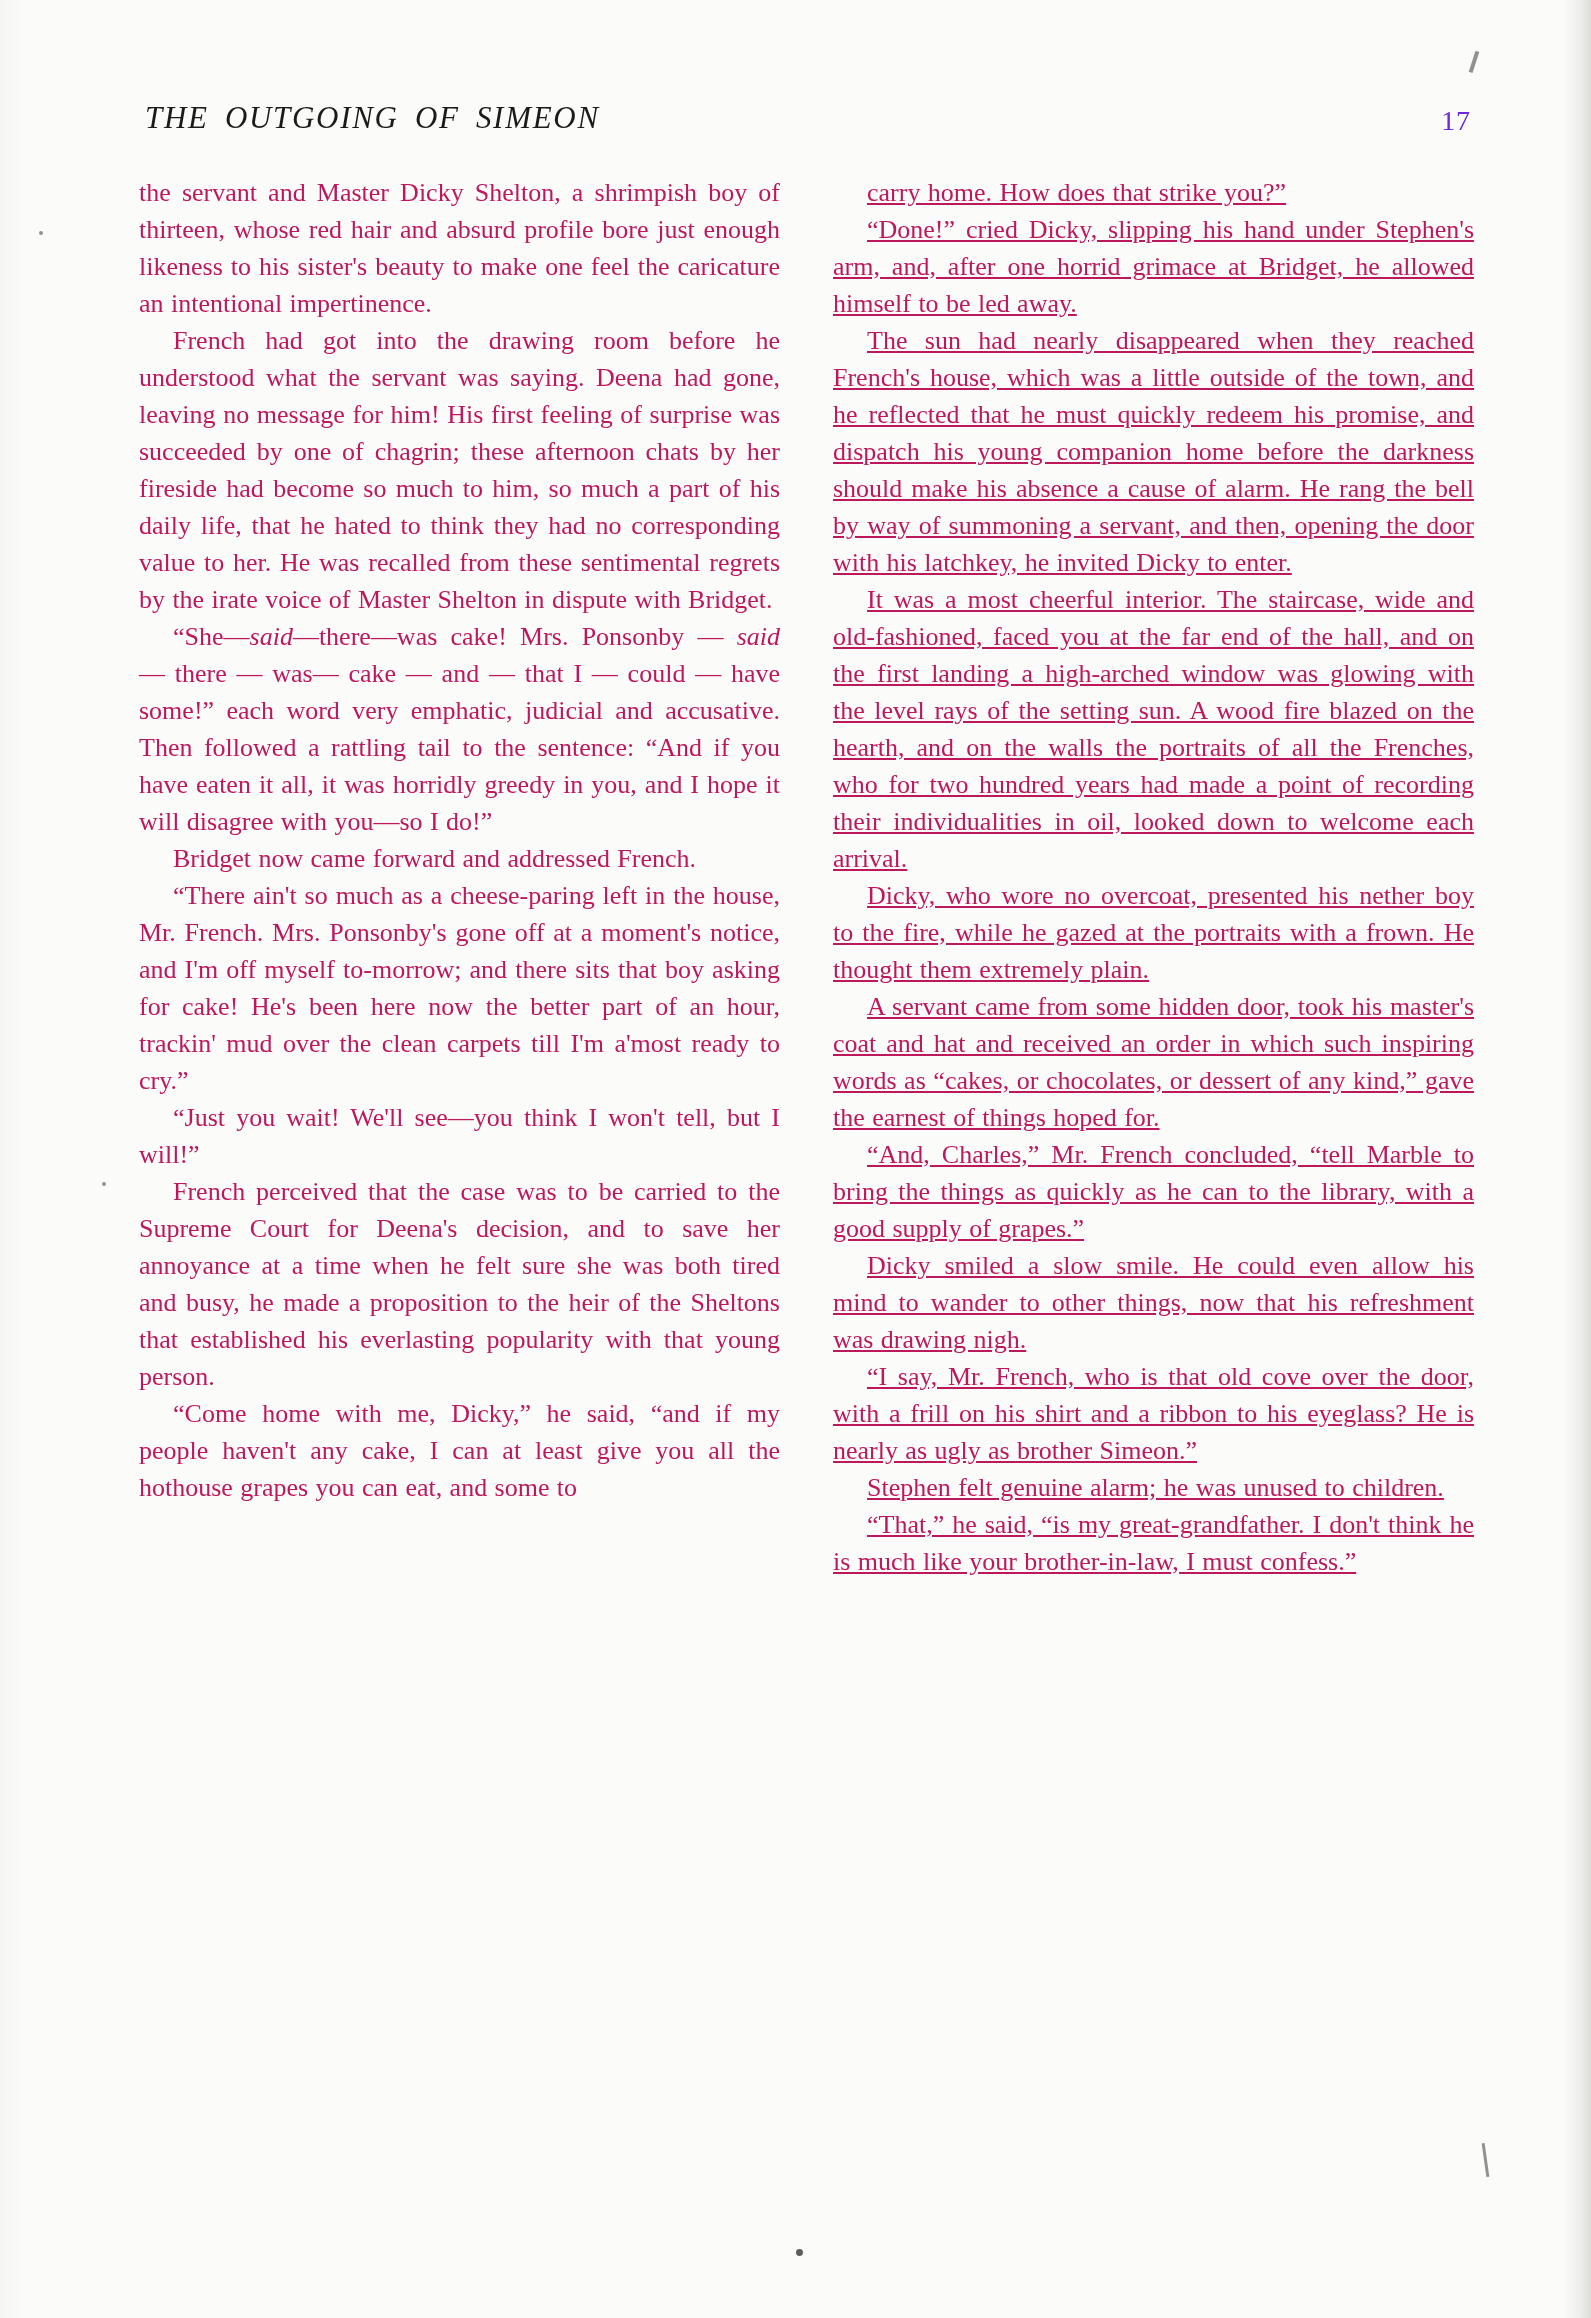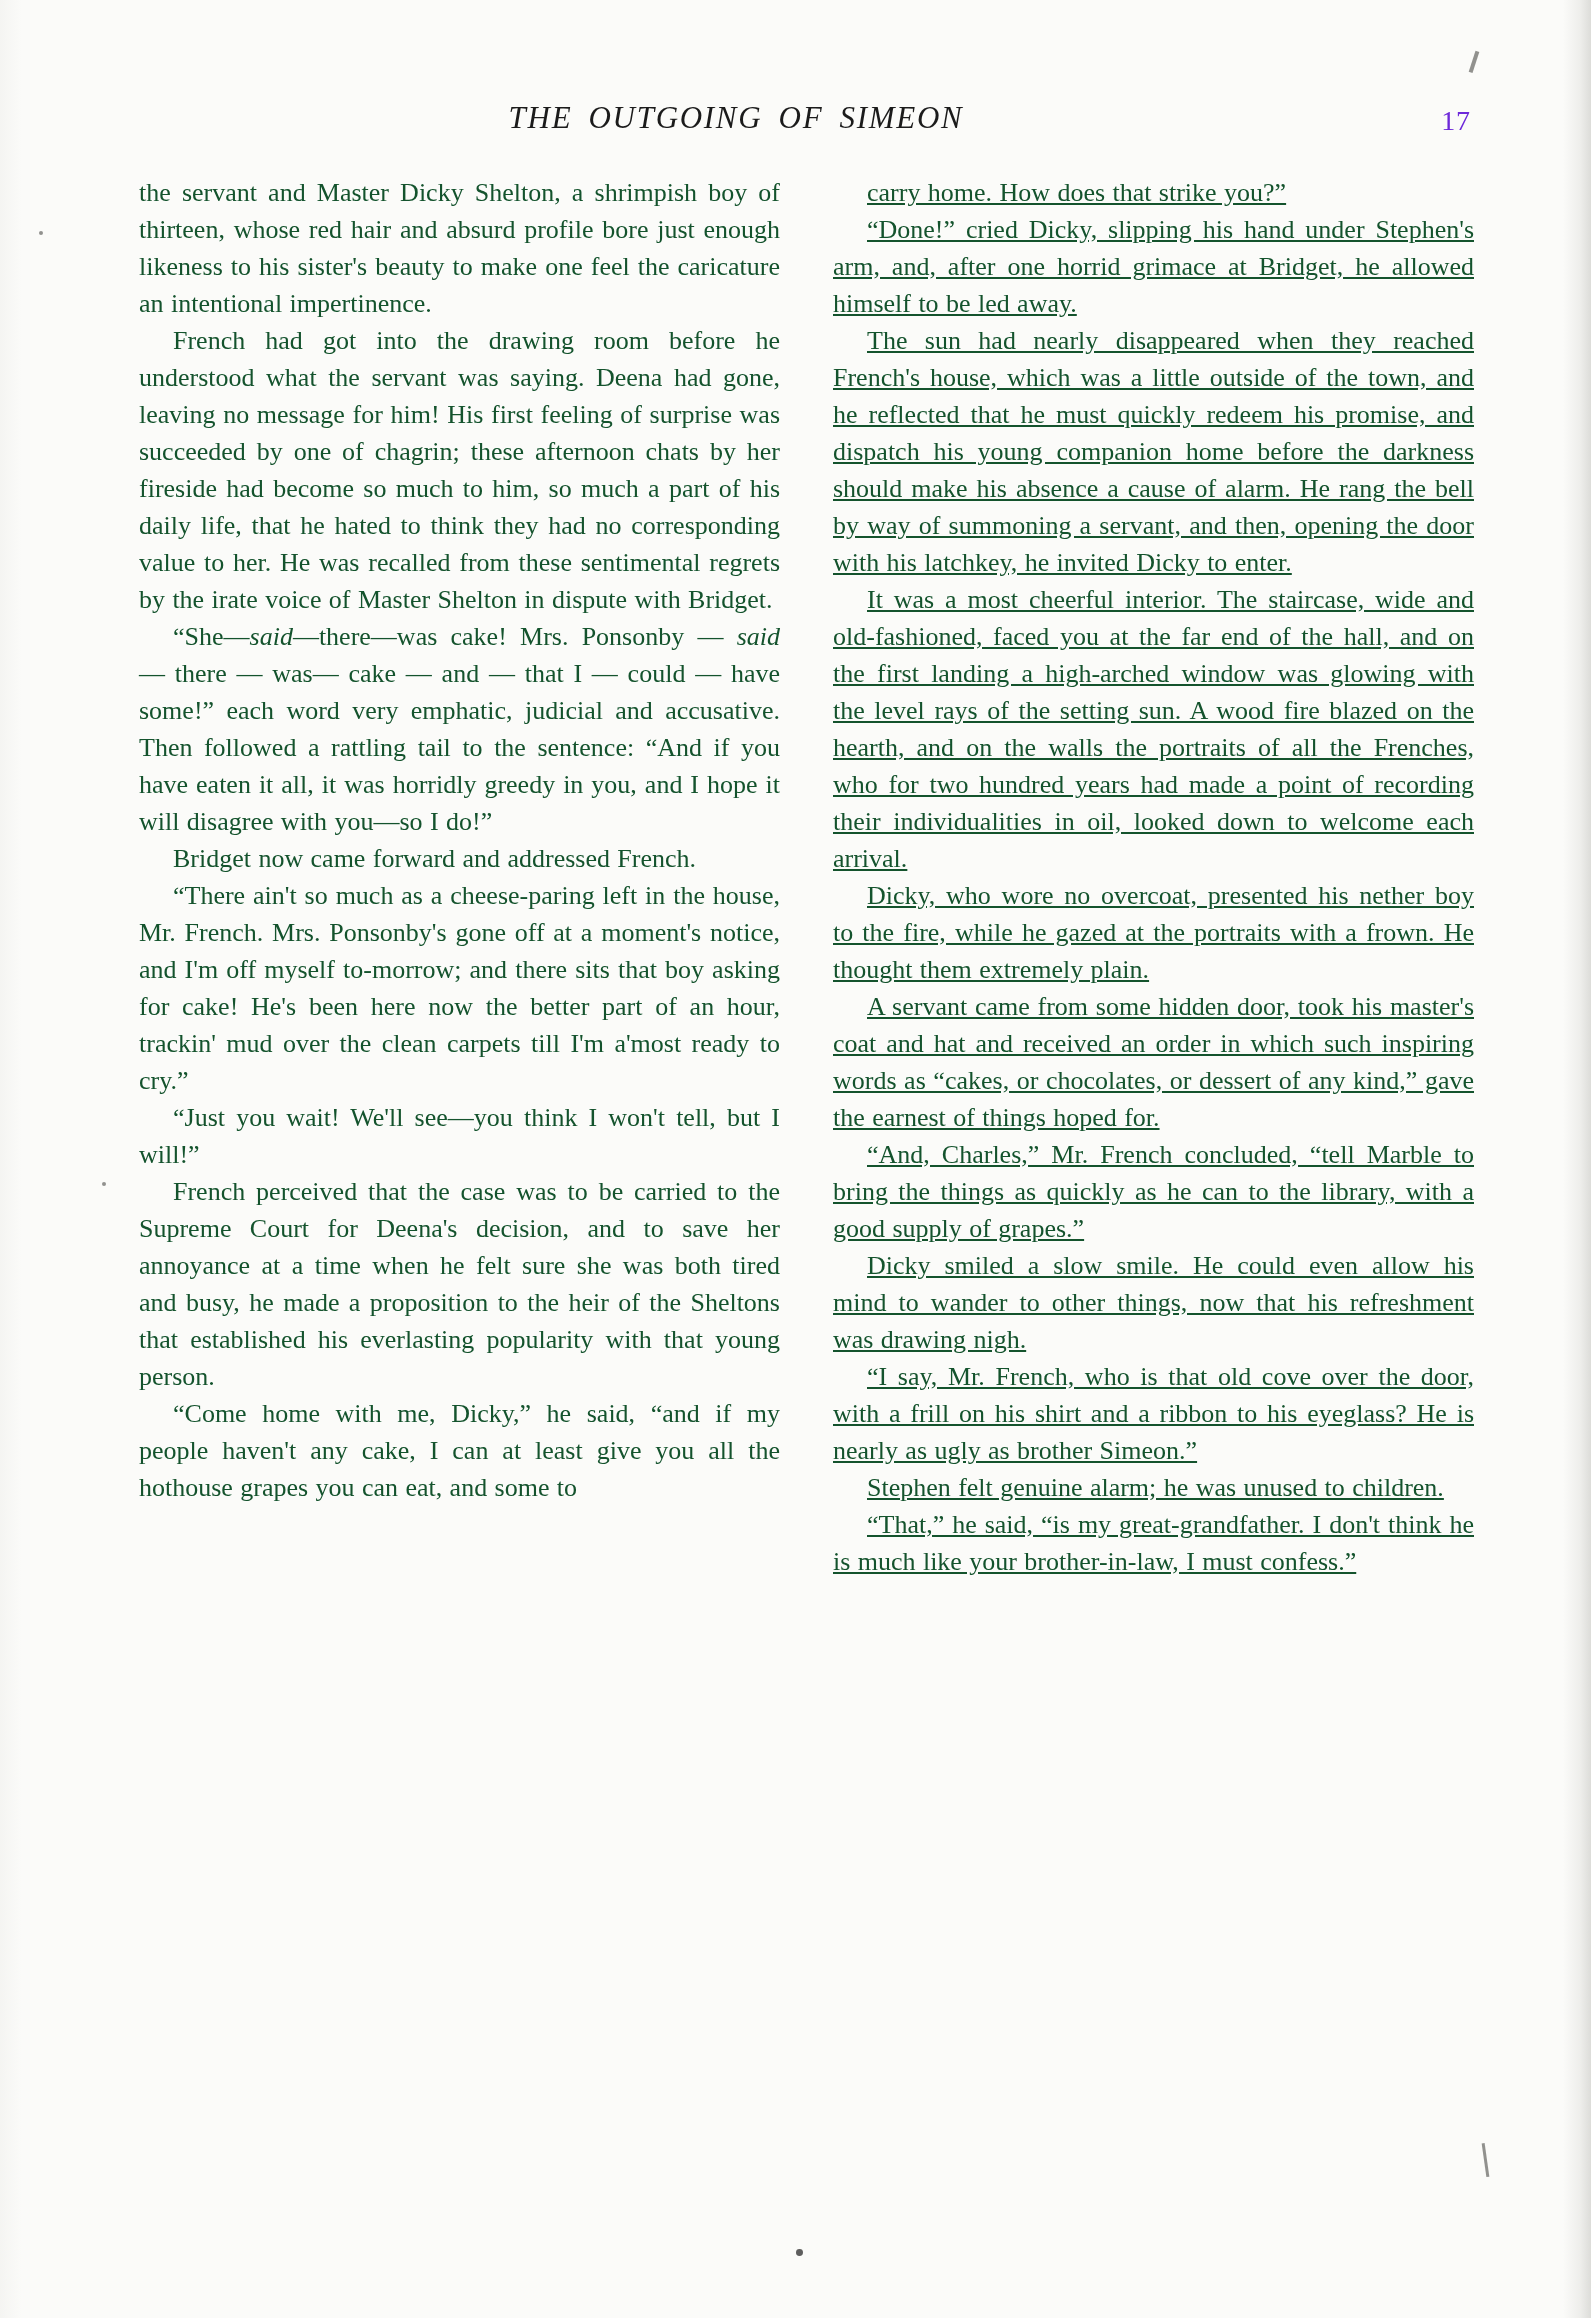--- a/index.html
+++ b/index.html
@@ -42,21 +42,21 @@
     left: 145px;
     top: 100px;
     width: 1326px;
     height: 46px;
   }
   .running-title {
     position: absolute;
     left: 0;
     top: 0;
     width: 1182px;
-    text-align: center;
+    text-align: left;
     font-size: 31px;
     font-style: italic;
     letter-spacing: 1.7px;
     word-spacing: 6.8px;
     color: #1b1b1b;
   }
   .folio {
     position: absolute;
     right: 0;
     top: 5.1px;
@@ -76,21 +76,21 @@
   .column {
     width: 641px;
   }
   p.para {
     margin: 0;
     font-size: 26px;
     line-height: 37px;
     text-align: justify;
     text-justify: inter-word;
     text-indent: 34px;
-    color: #14532d;
+    color: #be185d;
     word-spacing: 0.9px;
   }
   p.para.noindent {
     text-indent: 0;
   }
   p.para em {
   }
   .colright p.para {
     text-indent: 34px;
     text-decoration: underline;

